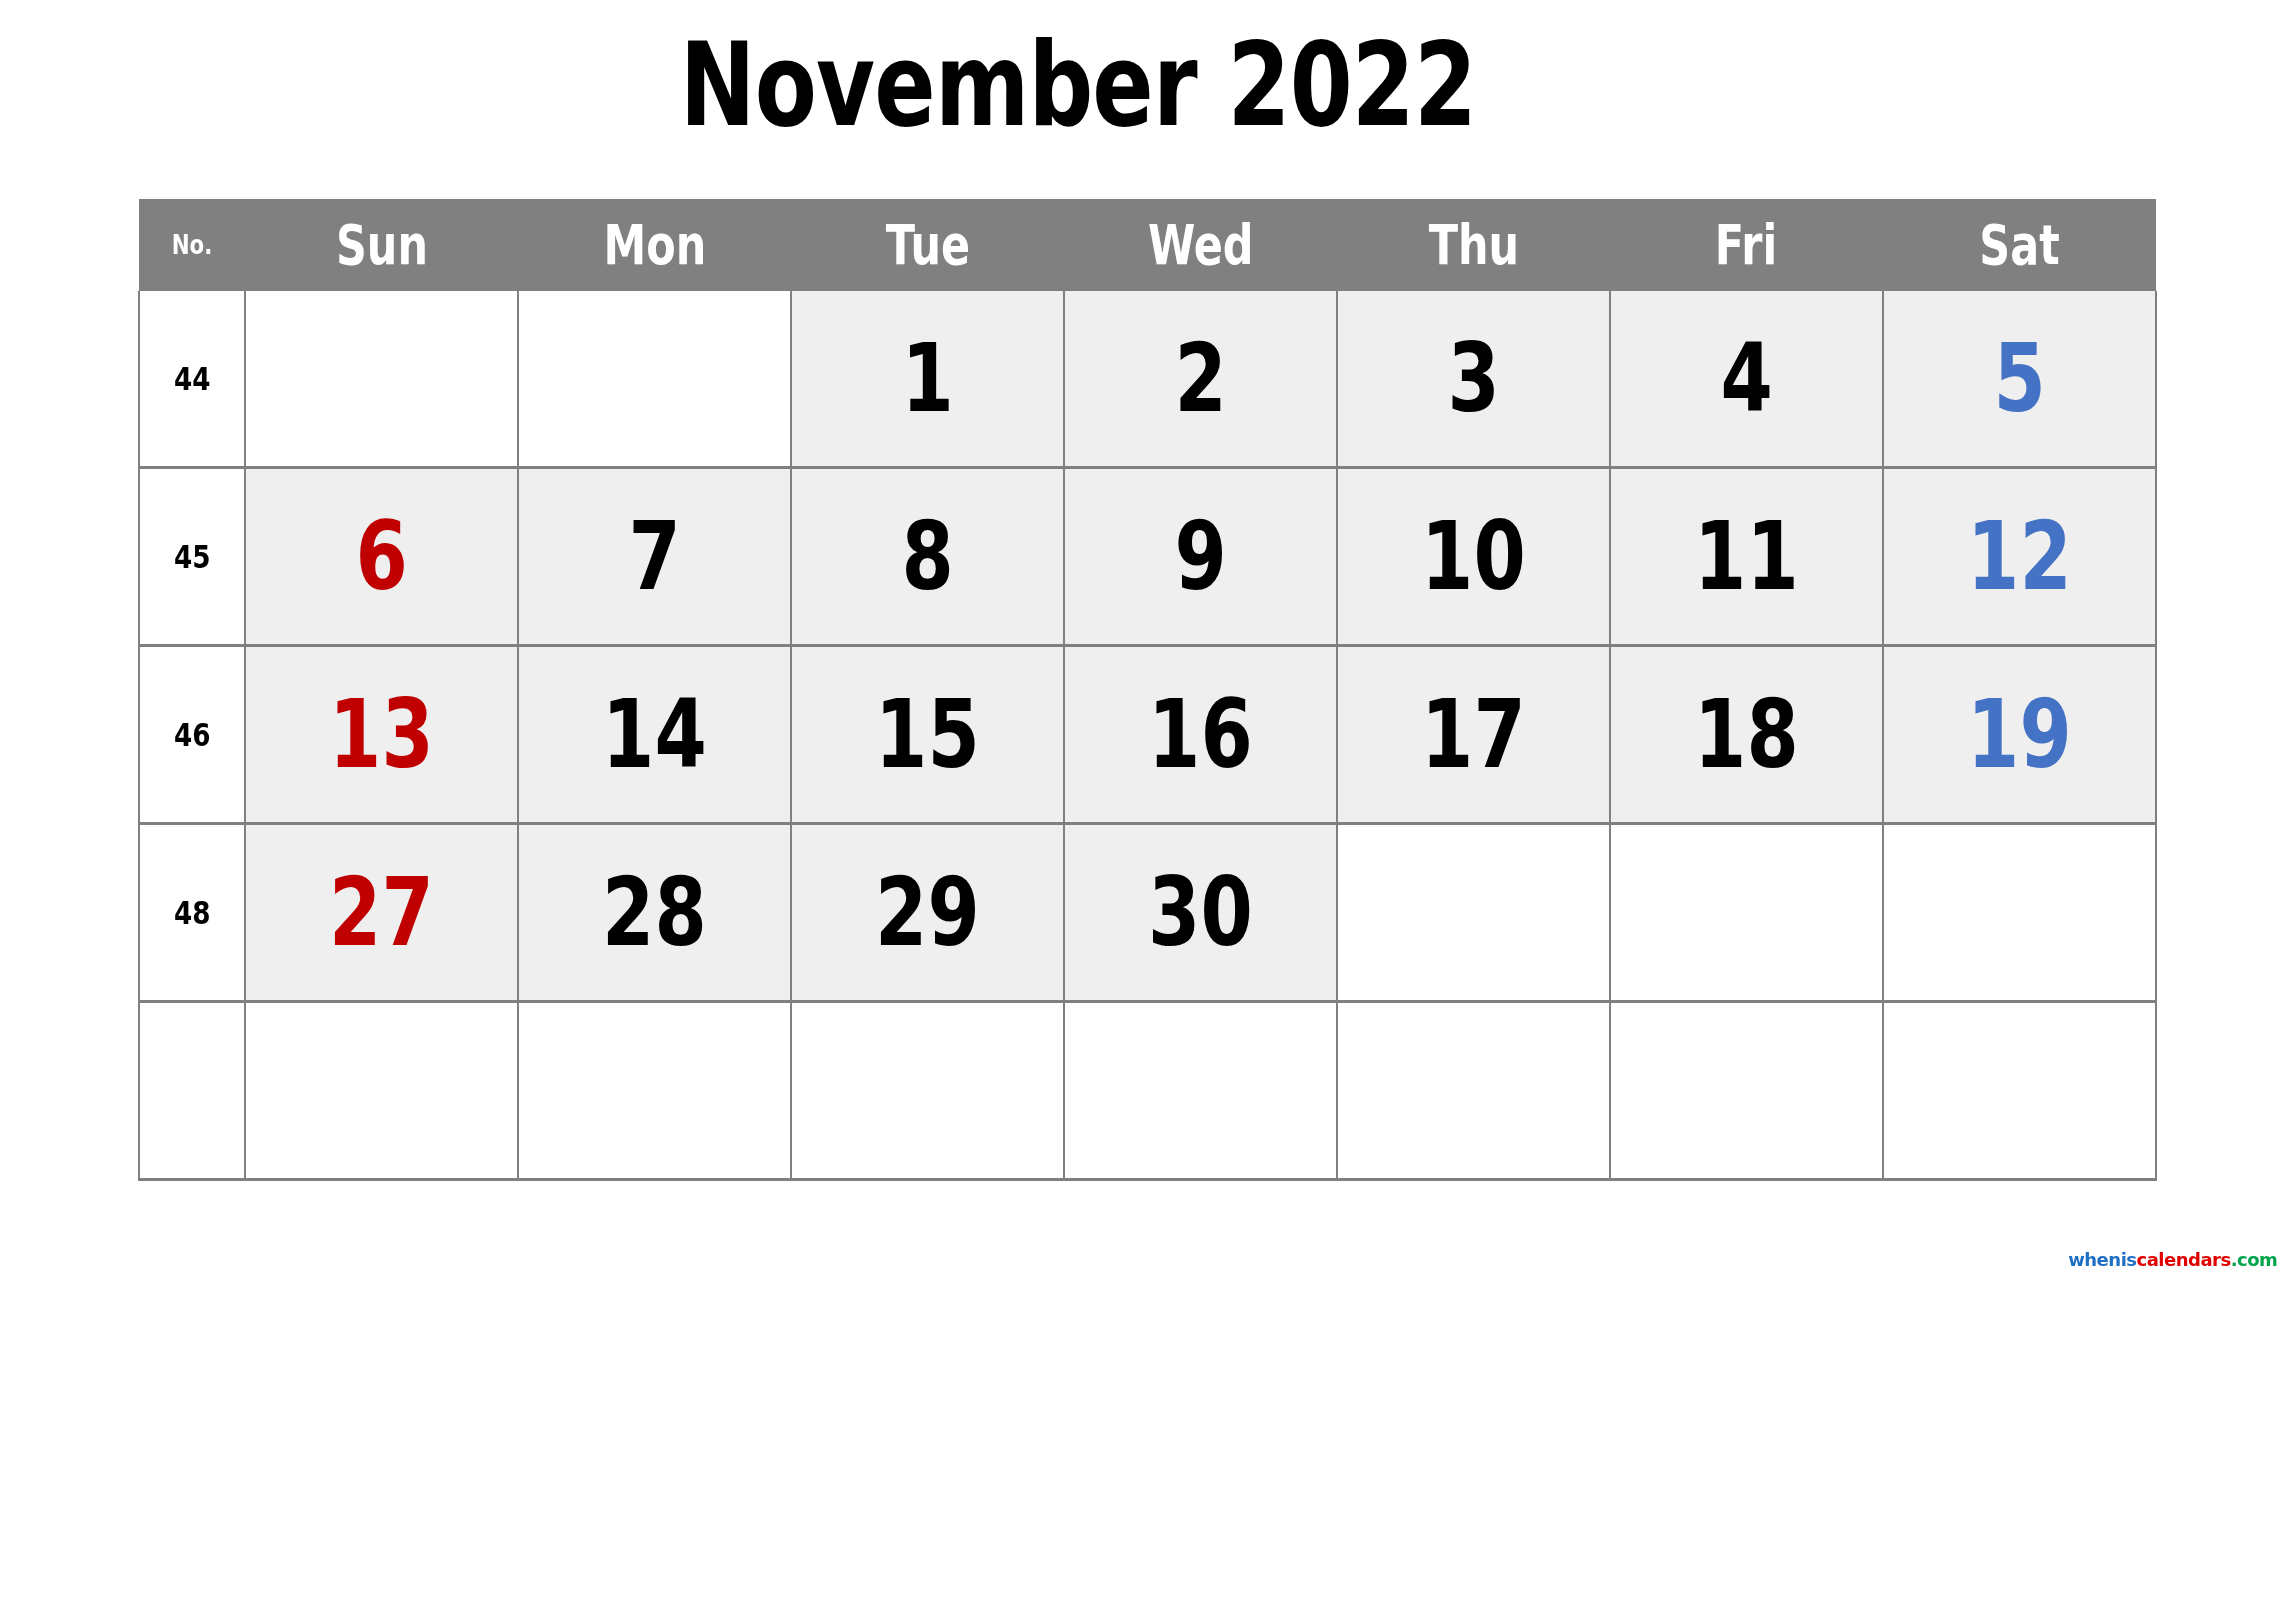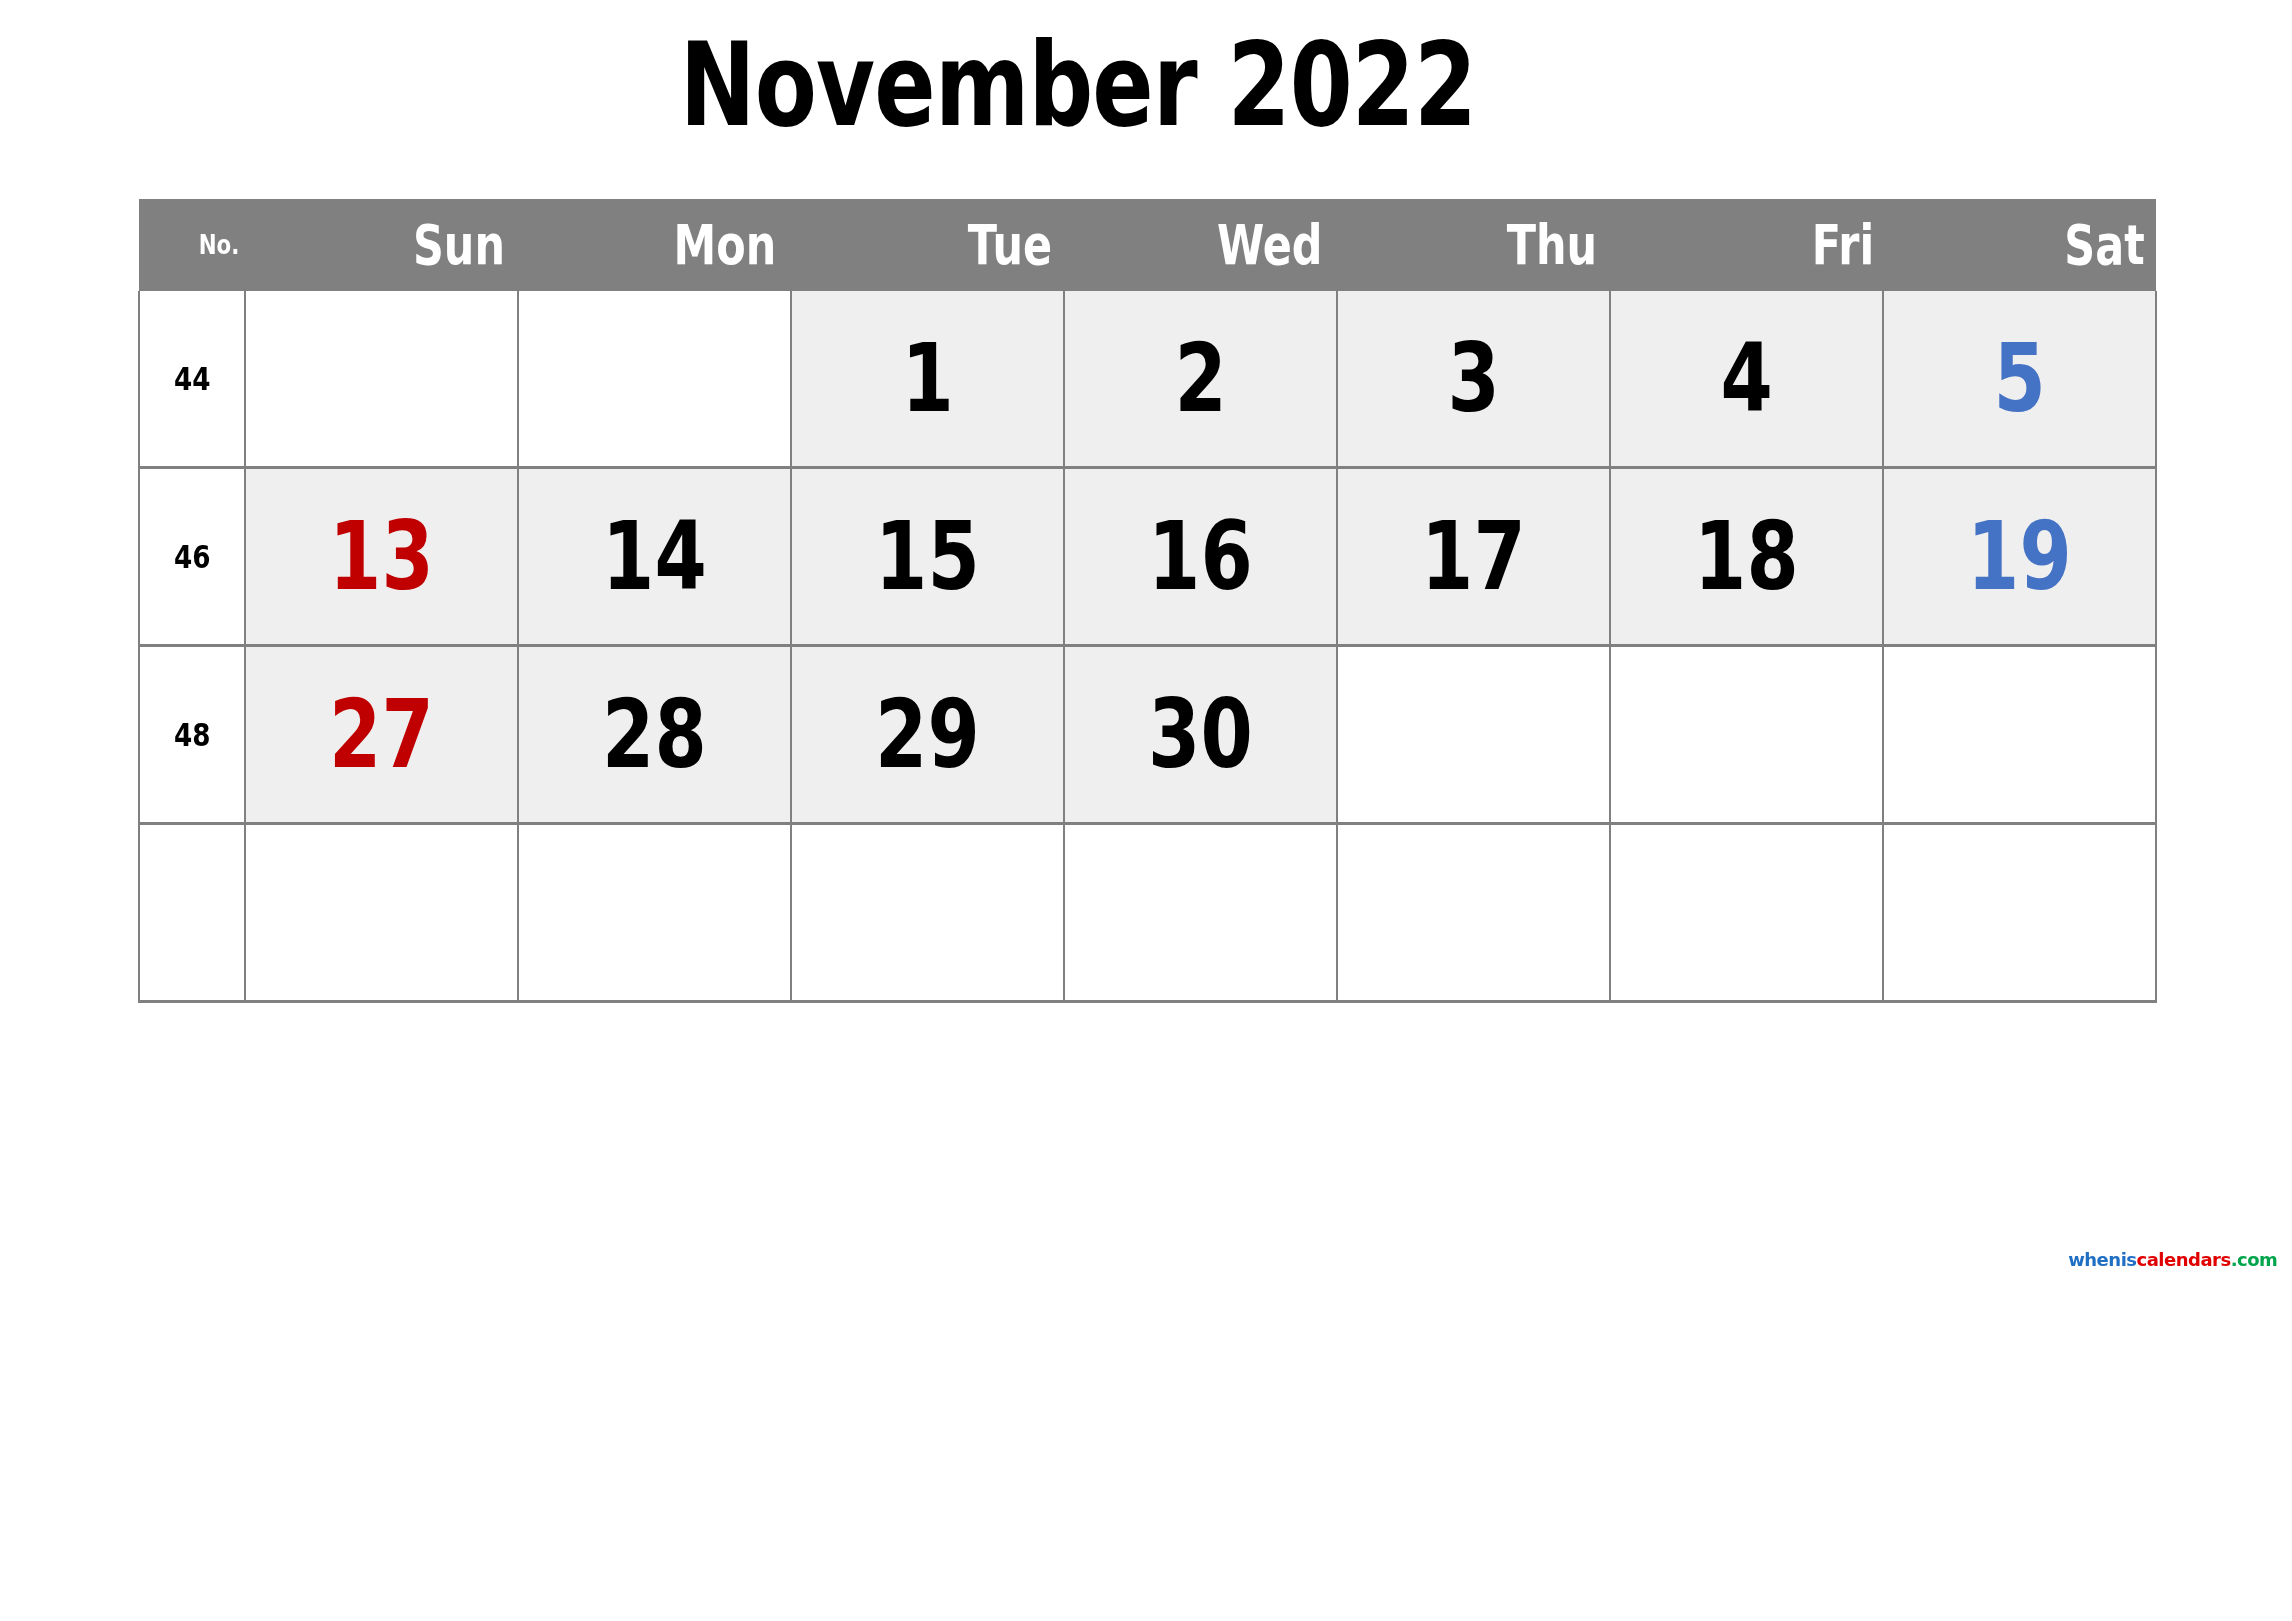--- a/index.html
+++ b/index.html
@@ -58,21 +58,21 @@
   .calendar thead tr {
     background: #808080;
   }
   .calendar thead th {
     background: #808080;
     color: #ffffff;
     border: none;
     padding: 0;
     height: 92px;
     vertical-align: middle;
-    text-align: right;
+    text-align: center;
     font-family: "DejaVu Sans", sans-serif;
     font-weight: bold;
     font-size: 0;
   }
   .hdr-label {
     display: inline-block;
     font-size: 55px;
     line-height: 1;
     transform: scaleX(0.78);
     transform-origin: 50% 50%;
@@ -201,20 +201,30 @@
     <tbody id="calendar-body">
         <tr>
           <td class="wknum"><span class="wk-label">44</span></td>
           <td class="empty"><span class="daynum sun"></span></td>
           <td class="empty"><span class="daynum "></span></td>
           <td class="filled"><span class="daynum ">1</span></td>
           <td class="filled"><span class="daynum ">2</span></td>
           <td class="filled"><span class="daynum ">3</span></td>
           <td class="filled"><span class="daynum ">4</span></td>
           <td class="filled"><span class="daynum sat">5</span></td>
+        </tr>
+        <tr>
+          <td class="wknum"><span class="wk-label">45</span></td>
+          <td class="filled"><span class="daynum sun">6</span></td>
+          <td class="filled"><span class="daynum ">7</span></td>
+          <td class="filled"><span class="daynum ">8</span></td>
+          <td class="filled"><span class="daynum ">9</span></td>
+          <td class="filled"><span class="daynum ">10</span></td>
+          <td class="filled"><span class="daynum ">11</span></td>
+          <td class="filled"><span class="daynum sat">12</span></td>
         </tr>
         <tr>
           <td class="wknum"><span class="wk-label">46</span></td>
           <td class="filled"><span class="daynum sun">13</span></td>
           <td class="filled"><span class="daynum ">14</span></td>
           <td class="filled"><span class="daynum ">15</span></td>
           <td class="filled"><span class="daynum ">16</span></td>
           <td class="filled"><span class="daynum ">17</span></td>
           <td class="filled"><span class="daynum ">18</span></td>
           <td class="filled"><span class="daynum sat">19</span></td>

